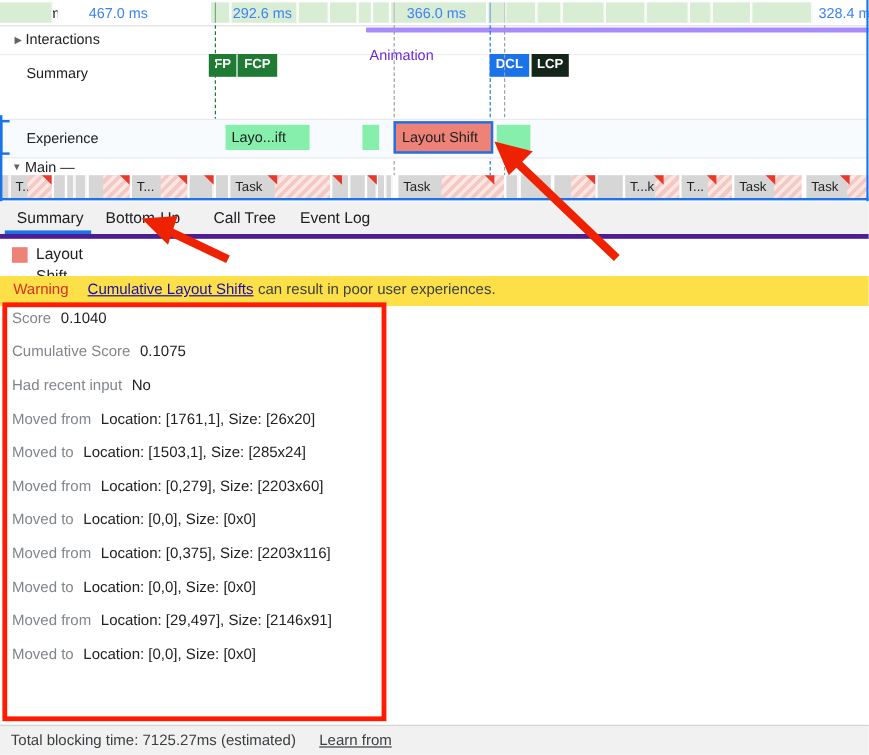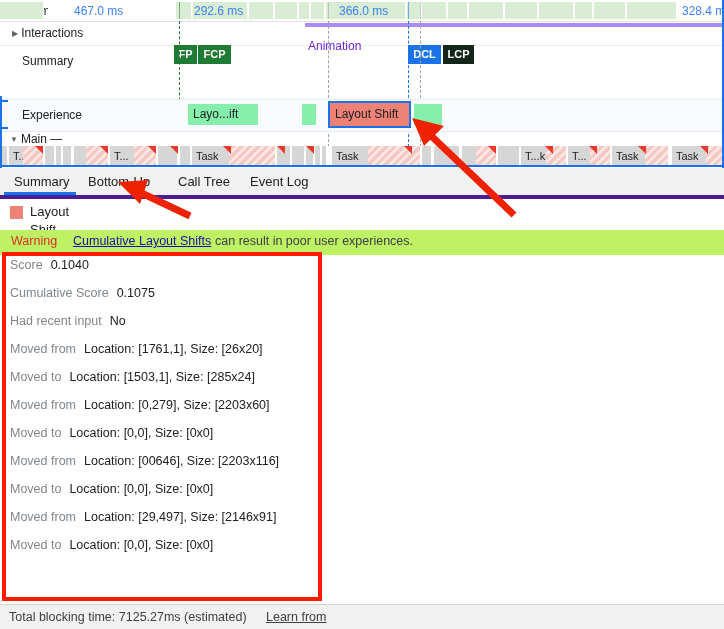--- a/index.html
+++ b/index.html
@@ -104,21 +104,21 @@
 
   
   .legend{position:absolute;left:10px;top:203px;height:18px;}
   .legend-swatch{
     position:absolute;left:0;top:3px;width:13px;height:13px;background:#ef8276;
   }
   .legend-text{position:absolute;left:20px;top:0;font-size:13px;line-height:18px;color:#202124;}
 
   .warning{
     position:absolute;left:0;top:230px;width:724px;height:25px;
-    background:#bef264;
+    background:#fde047;
   }
   .warn-label{position:absolute;left:11px;top:4px;font-size:12.5px;color:#d93025;}
   .warn-link{position:absolute;left:73px;top:4px;font-size:12.5px;color:#1a0dab;text-decoration:underline;cursor:pointer;}
   .warn-rest{position:absolute;left:215px;top:4px;font-size:12.5px;color:#3c4043;}
 
   .details{position:absolute;left:10px;top:258px;width:310px;}
   .drow{position:relative;height:28px;white-space:nowrap;}
   .dkey{font-size:12.5px;color:#80868b;}
   .dval{font-size:12.5px;color:#202124;margin-left:8px;}
   .node-tag{font-family:"DejaVu Sans Mono", monospace;font-size:12px;color:#a626a4;}
@@ -311,21 +311,21 @@
   </div>
 
   <div class="details">
     <div class="drow"><span class="dkey">Score</span><span class="dval">0.1040</span></div>
     <div class="drow"><span class="dkey">Cumulative Score</span><span class="dval">0.1075</span></div>
     <div class="drow"><span class="dkey">Had recent input</span><span class="dval">No</span></div>
     <div class="drow"><span class="dkey">Moved from</span><span class="dval">Location: [1761,1], Size: [26x20]</span></div>
     <div class="drow"><span class="dkey">Moved to</span><span class="dval">Location: [1503,1], Size: [285x24]</span></div>
     <div class="drow"><span class="dkey">Moved from</span><span class="dval">Location: [0,279], Size: [2203x60]</span></div>
     <div class="drow"><span class="dkey">Moved to</span><span class="dval">Location: [0,0], Size: [0x0]</span></div>
-    <div class="drow"><span class="dkey">Moved from</span><span class="dval">Location: [00646], Size: [2203x116]</span></div>
+    <div class="drow"><span class="dkey">Moved from</span><span class="dval">Location: [0,375], Size: [2203x116]</span></div>
     <div class="drow"><span class="dkey">Moved to</span><span class="dval">Location: [0,0], Size: [0x0]</span></div>
     <div class="drow"><span class="dkey">Moved from</span><span class="dval">Location: [29,497], Size: [2146x91]</span></div>
     <div class="drow"><span class="dkey">Moved to</span><span class="dval">Location: [0,0], Size: [0x0]</span></div>
   </div>
 
   <div class="annot-box" style="left:2px;top:252px;width:320px;height:349px;"></div>
 
   <svg class="annot-arrow" style="left:0;top:0;" width="724" height="629">
     <g>
       <line x1="514" y1="215" x2="424" y2="129" stroke="#ee2200" stroke-width="7"></line>

